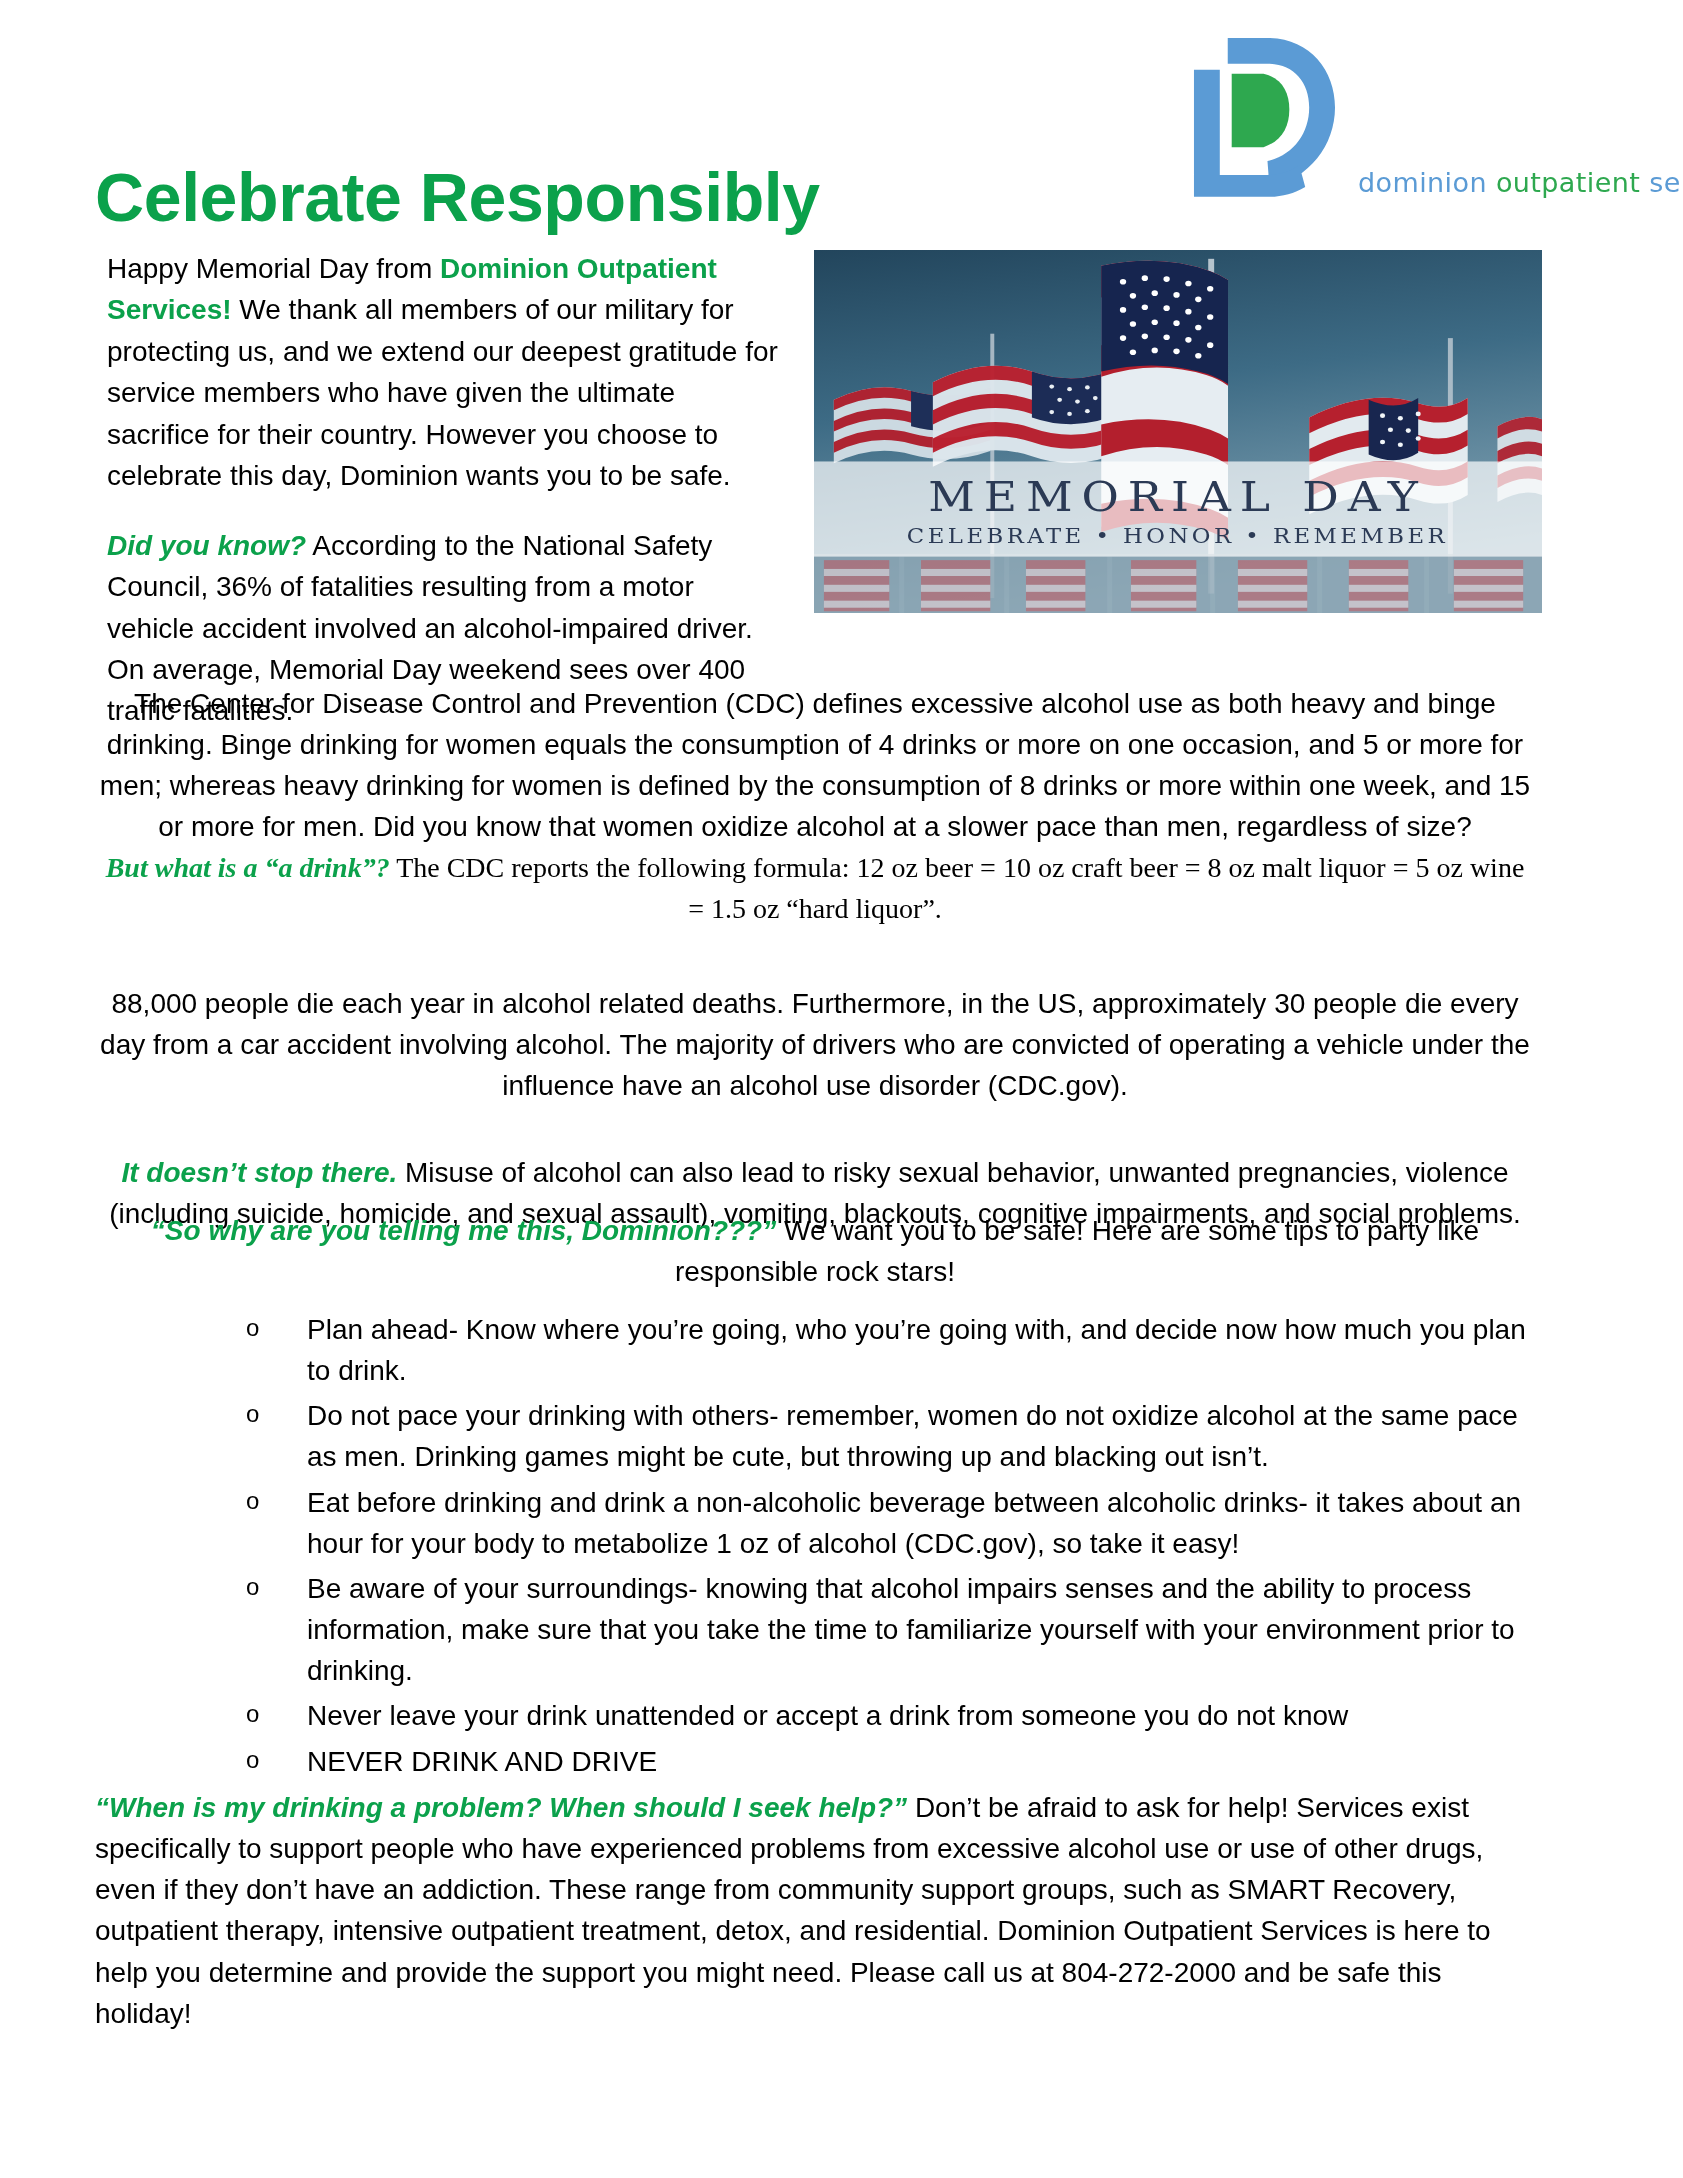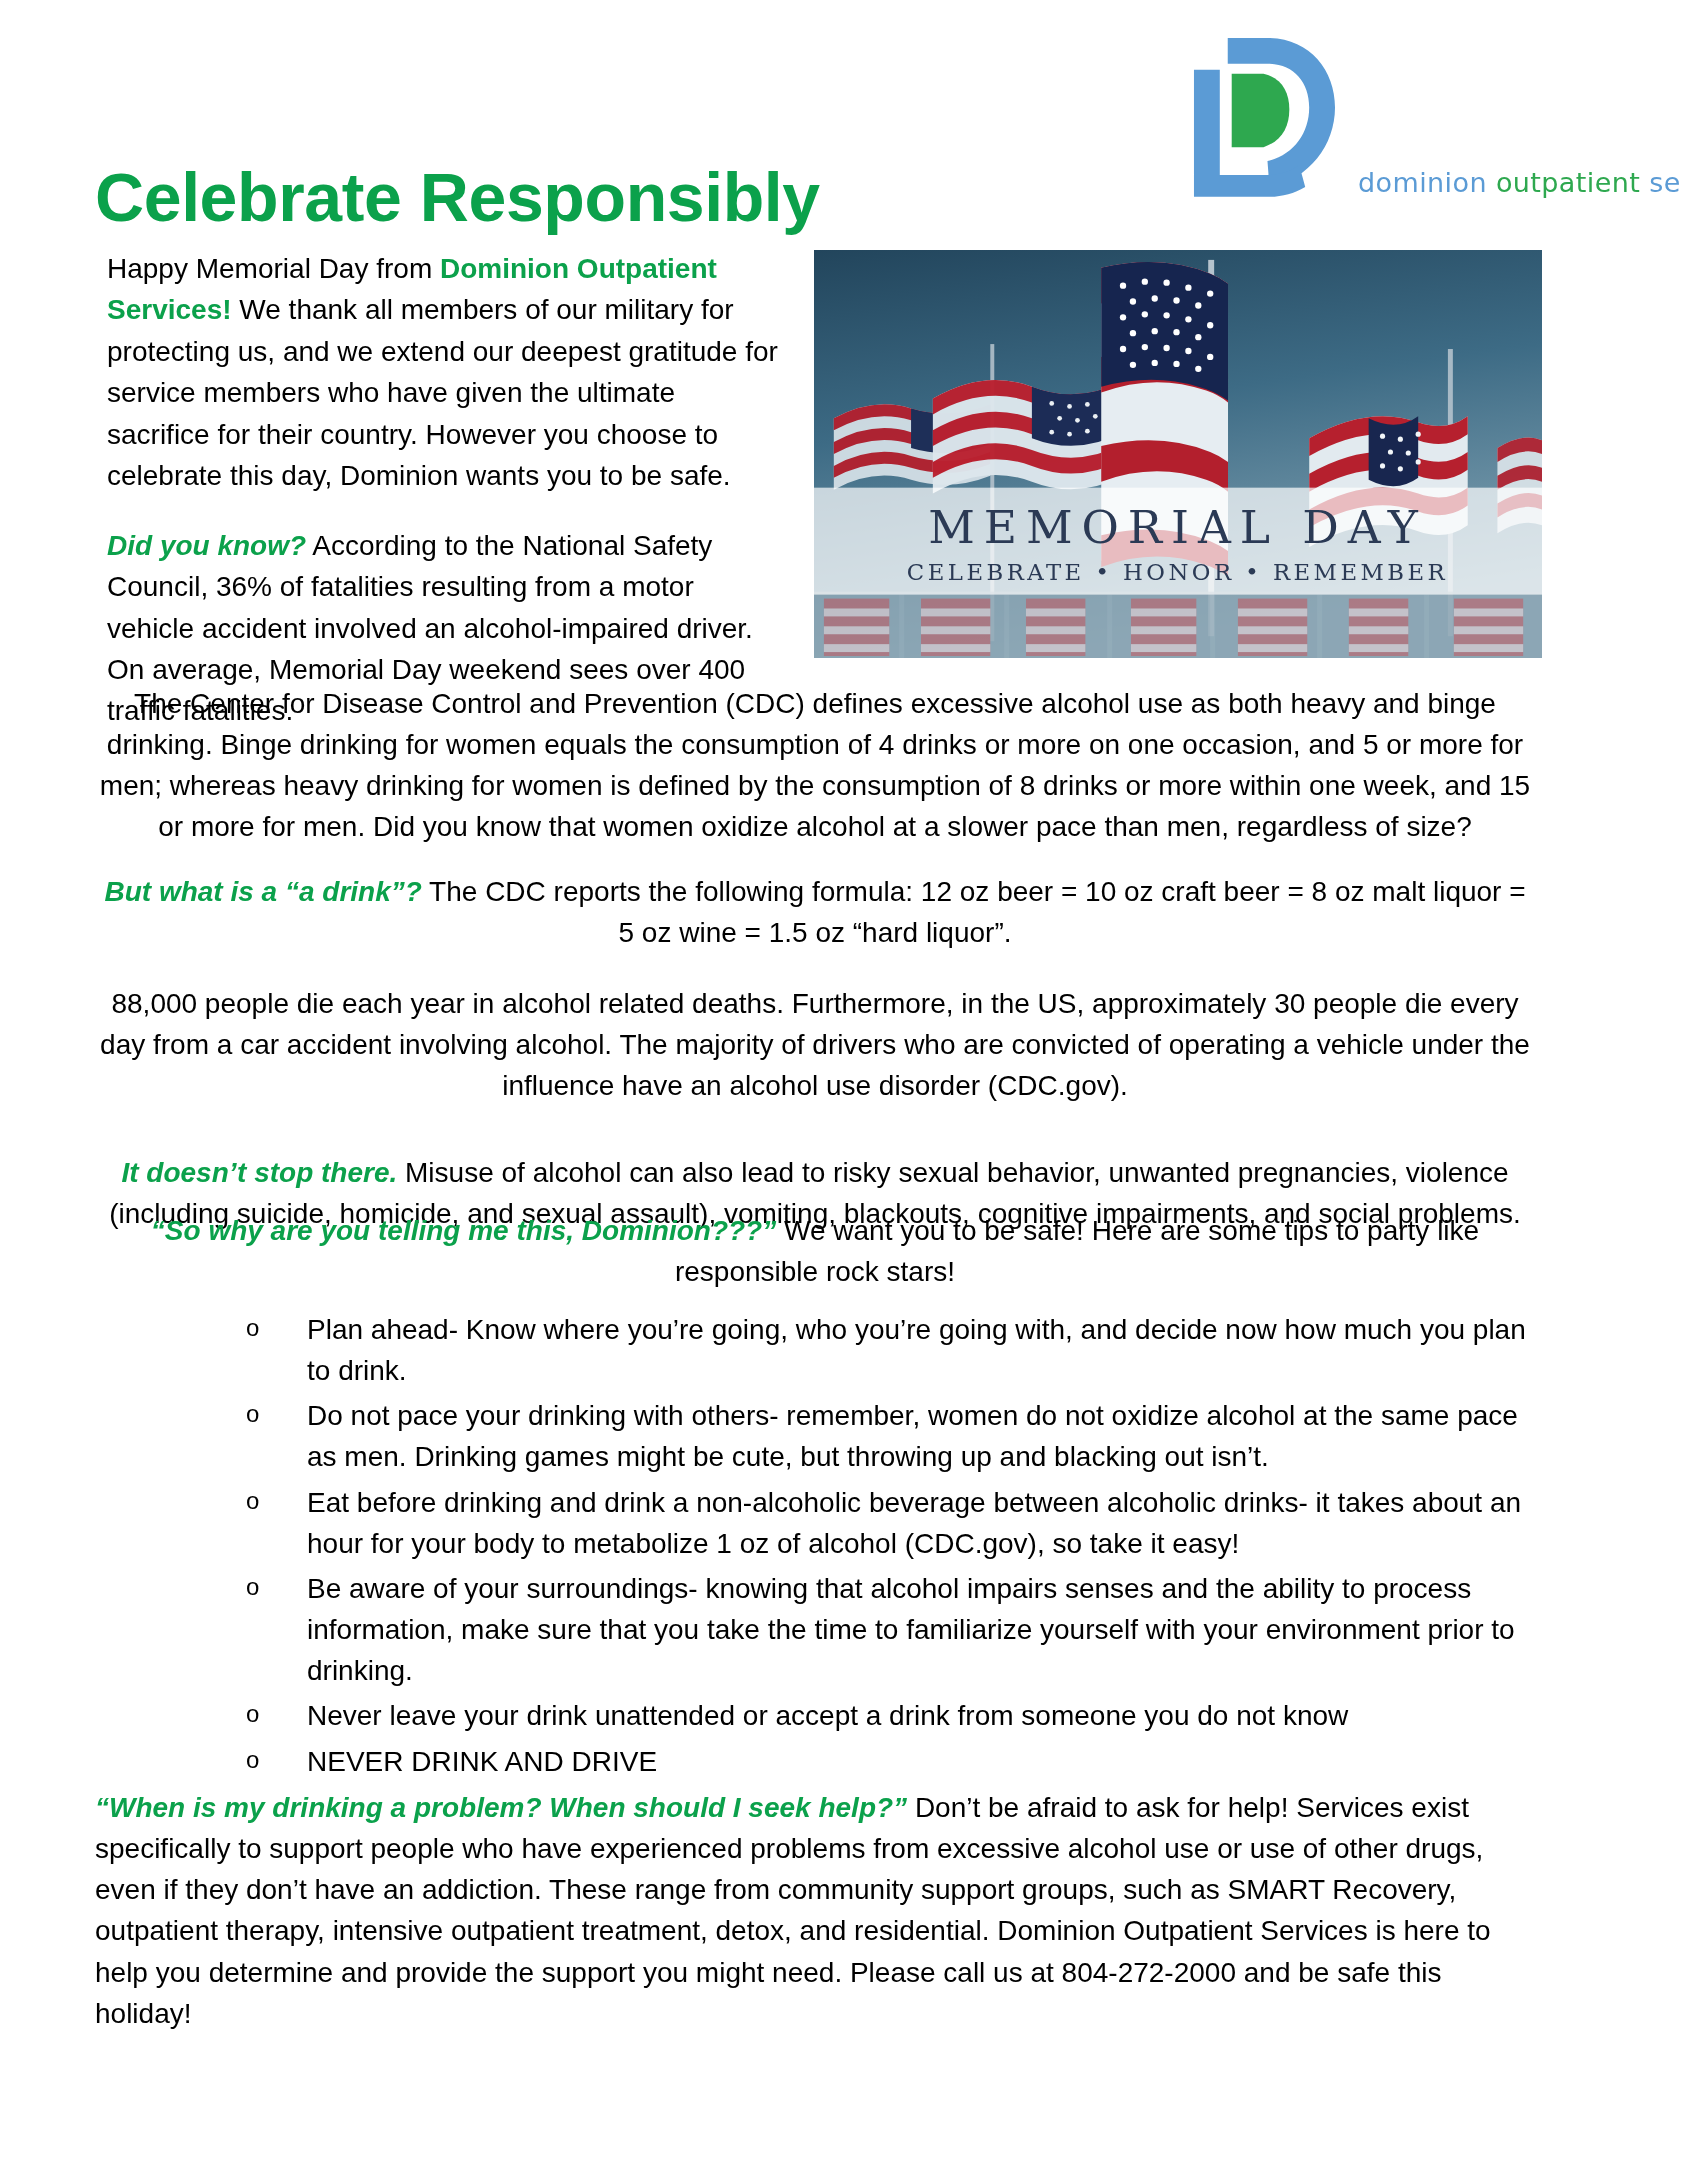--- a/index.html
+++ b/index.html
@@ -76,21 +76,21 @@
     line-height: 1.48;
     text-align: left;
   }
 
   
   .photo {
     position: absolute;
     left: 814px;
     top: 250px;
     width: 728px;
-    height: 408px;
+    height: 363px;
     overflow: hidden;
     background: linear-gradient(180deg, #2f5870 0%, #3d6b85 35%, #5e89a0 70%, #7f9fb0 100%);
   }
   .photo svg { display: block; width: 100%; height: 100%; }
 
   
   .wide {
     position: absolute;
     left: 95px;
     width: 1440px;
@@ -328,21 +328,21 @@
   <div class="narrow-col">
     <p><span>Happy Memorial Day from </span><span class="green-lead" style="font-style:normal">Dominion Outpatient Services!</span><span>  We thank all members of our military for protecting us, and we extend our deepest gratitude for service members who have given the ultimate sacrifice for their country.  However you choose to celebrate this day, Dominion wants you to be safe.</span></p>
 
     <p><span class="green-lead">Did you know?</span><span>  According to the National Safety Council, 36% of fatalities resulting from a motor vehicle accident involved an alcohol-impaired driver.  On average, Memorial Day weekend sees over 400 traffic fatalities.</span></p>
   </div>
 
   <div class="wide" style="top:683px;">
     <p>The Center for Disease Control and Prevention (CDC) defines excessive alcohol use as both heavy and binge drinking.  Binge drinking for women equals the consumption of 4 drinks or more on one occasion, and 5 or more for men; whereas heavy drinking for women is defined by the consumption of 8 drinks or more within one week, and 15 or more for men.  Did you know that women oxidize alcohol at a slower pace than men, regardless of size?</p>
   </div>
 
-  <div class="wide" style="top:871px;">
+  <div class="wide" style="top:847px;font-family:Liberation Serif, serif;">
     <p><span class="green-lead">But what is a “a drink”?</span><span>  The CDC reports the following formula: 12 oz beer = 10 oz craft beer = 8 oz malt liquor = 5 oz wine = 1.5 oz “hard liquor”.</span></p>
   </div>
 
   <div class="wide" style="top:983px;">
     <p>88,000 people die each year in alcohol related deaths.  Furthermore, in the US, approximately 30 people die every day from a car accident involving alcohol.  The majority of drivers who are convicted of operating a vehicle under the influence have an alcohol use disorder (CDC.gov).</p>
   </div>
 
   <div class="wide" style="top:1119px;margin-top:33px;">
     <p><span class="green-lead">It doesn’t stop there.</span><span>  Misuse of alcohol can also lead to risky sexual behavior, unwanted pregnancies, violence (including suicide, homicide, and sexual assault), vomiting, blackouts, cognitive impairments, and social problems.</span></p>
   </div>

